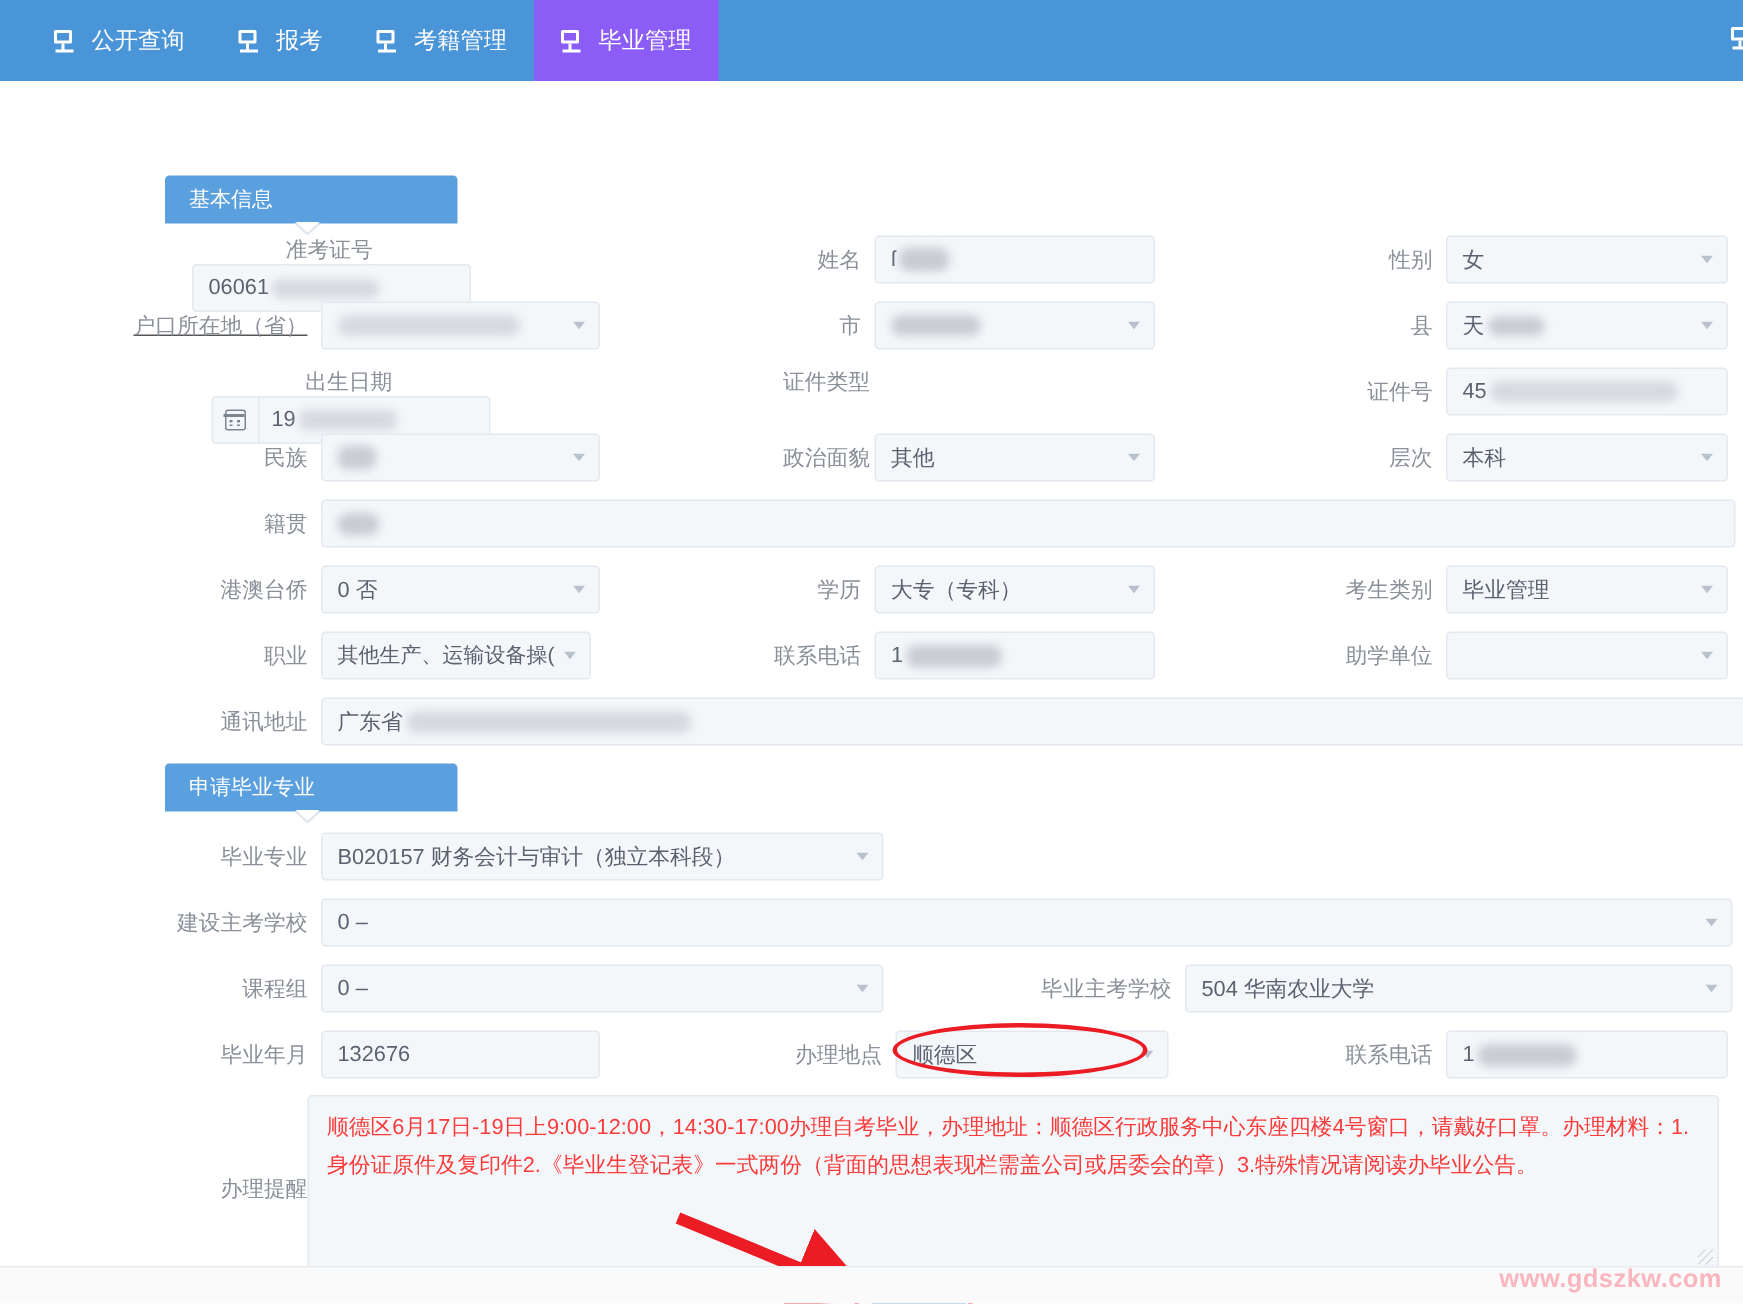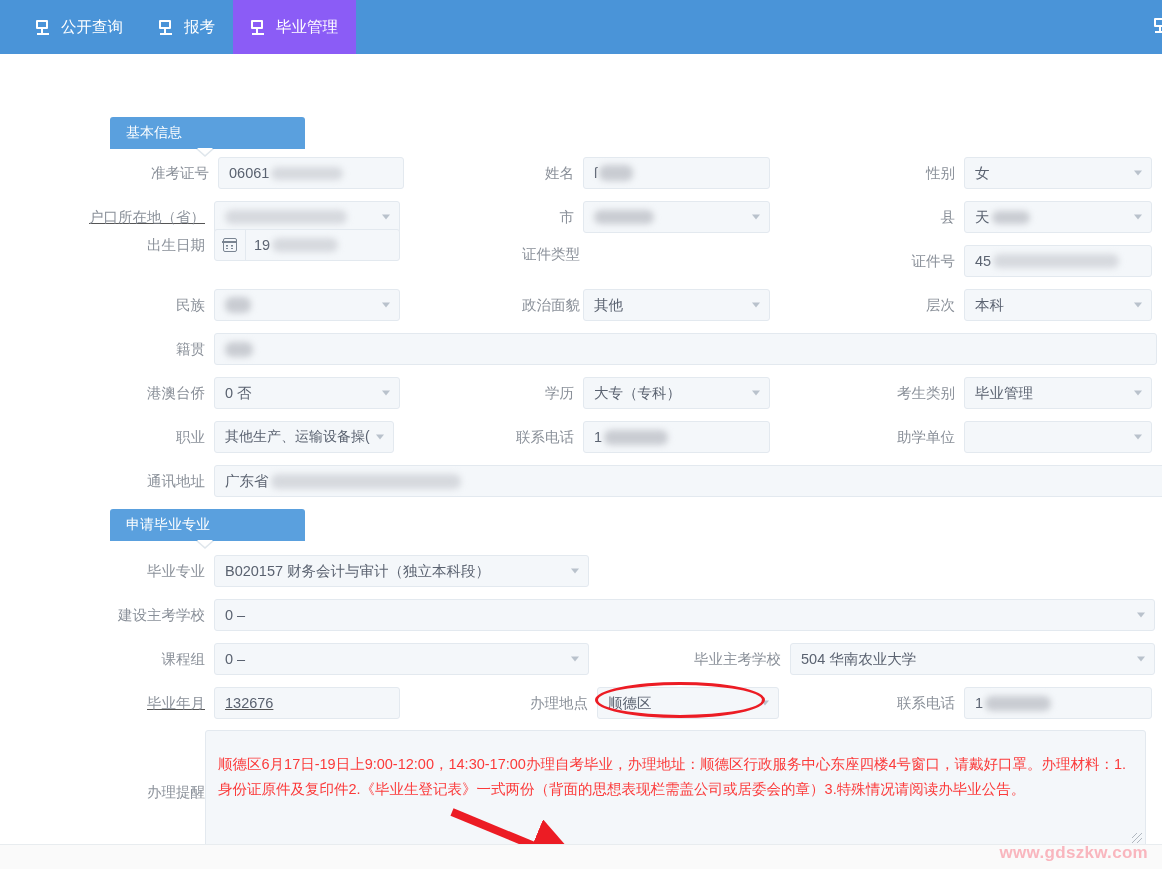--- a/index.html
+++ b/index.html
@@ -75,21 +75,21 @@
       linear-gradient(#7a8592,#7a8592) 5px 2.6px/2px 1.6px no-repeat;}
   
   .blur{
     display:inline-block;background:#d6d9de;border-radius:7px;vertical-align:middle;
     filter:blur(3.2px);margin-left:2px;
   }
   .blur.b2{background:#c9ccd2;}
   
   .ta{
     position:absolute;background:#f4f7fa;border:1px solid #e3e9ef;border-radius:3px;
-    box-sizing:border-box;padding:21px 12px;color:#fb3a3a;font-size:14.5px;line-height:25px;
+    box-sizing:border-box;padding:9px 12px;color:#fb3a3a;font-size:14.5px;line-height:25px;
   }
   .ta .grip{
     position:absolute;right:3px;bottom:3px;width:10px;height:10px;
     background:
       linear-gradient(135deg,transparent 45%,#9aa3ad 45%,#9aa3ad 56%,transparent 56%) 0 0/5px 5px repeat;
     opacity:.75;
   }
   
   .footer-line{position:absolute;left:0;right:0;height:1px;background:#e8ecef;}
   .btn-apply{
@@ -119,20 +119,26 @@
         <span class="foot"></span>
       </span>
     <span>公开查询</span>
   </div>
   <div class="nav-item">
     <span class="mon-icon">
         <span class="foot"></span>
       </span>
     <span>报考</span>
   </div>
+  <div class="nav-item">
+    <span class="mon-icon">
+        <span class="foot"></span>
+      </span>
+    <span>考籍管理</span>
+  </div>
   <div class="nav-item active">
     <span class="mon-icon">
         <span class="foot"></span>
       </span>
     <span>毕业管理</span>
   </div>
   <div class="nav-edge">
     <span class="mon-icon"><span class="foot"></span></span>
   </div>
 </div>
@@ -140,21 +146,21 @@
 <div class="page">
 
   <div class="section-tab-wrap" style="left:110px;top:63px;">
     <div class="section-tab">
       <span>基本信息</span>
       <span class="caret"></span>
       <span class="caret-in"></span>
     </div>
   </div>
 
-  <div class="row" style="left:145px;top:103px;">
+  <div class="row" style="left:128px;top:103px;flex-direction:column;">
     <span class="lbl" style="width:64px;">准考证号</span>
     <div class="ctrl" style="width:186px;">
       <span>06061</span>
       <span class="blur" style="width:72px;height:13px;"></span>
     </div>
   </div>
   <div class="row" style="left:522px;top:103px;">
     <span class="lbl" style="width:52px;">姓名</span>
     <div class="ctrl" style="width:187px;">
       <span>ſ</span>
@@ -185,21 +191,21 @@
   </div>
   <div class="row" style="left:903px;top:147px;">
     <span class="lbl" style="width:52px;">县</span>
     <div class="ctrl" style="width:188px;">
       <span>天</span>
       <span class="blur b2" style="width:38px;height:13px;"></span>
       <span class="caretdn"></span>
     </div>
   </div>
 
-  <div class="row" style="left:141px;top:175px;">
+  <div class="row" style="left:141px;top:191px;flex-direction:column;">
     <span class="lbl" style="width:64px;">出生日期</span>
     <div class="ctrl" style="width:186px;padding-left:10px;">
       <span class="dateico">
           <span class="cal"></span>
         </span>
       <span>19</span>
       <span class="blur" style="width:66px;height:14px;"></span>
     </div>
   </div>
   <div class="row" style="left:522px;top:191px;">
@@ -326,21 +332,21 @@
     </div>
   </div>
   <div class="row" style="left:689px;top:589px;">
     <span class="lbl" style="width:92px;">毕业主考学校</span>
     <div class="ctrl" style="width:365px;">
       <span>504 华南农业大学</span>
       <span class="caretdn"></span>
     </div>
   </div>
 
-  <div class="row" style="left:141px;top:633px;text-decoration:underline;">
+  <div class="row" style="left:141px;top:633px;">
     <span class="lbl" style="width:64px;">毕业年月</span>
     <div class="ctrl" style="width:186px;">
       <span>132676</span>
     </div>
   </div>
   <div class="row" style="left:522px;top:633px;">
     <span class="lbl" style="width:66px;">办理地点</span>
     <div class="ctrl" style="width:182px;">
       <span>顺德区</span>
       <span class="caretdn"></span>

